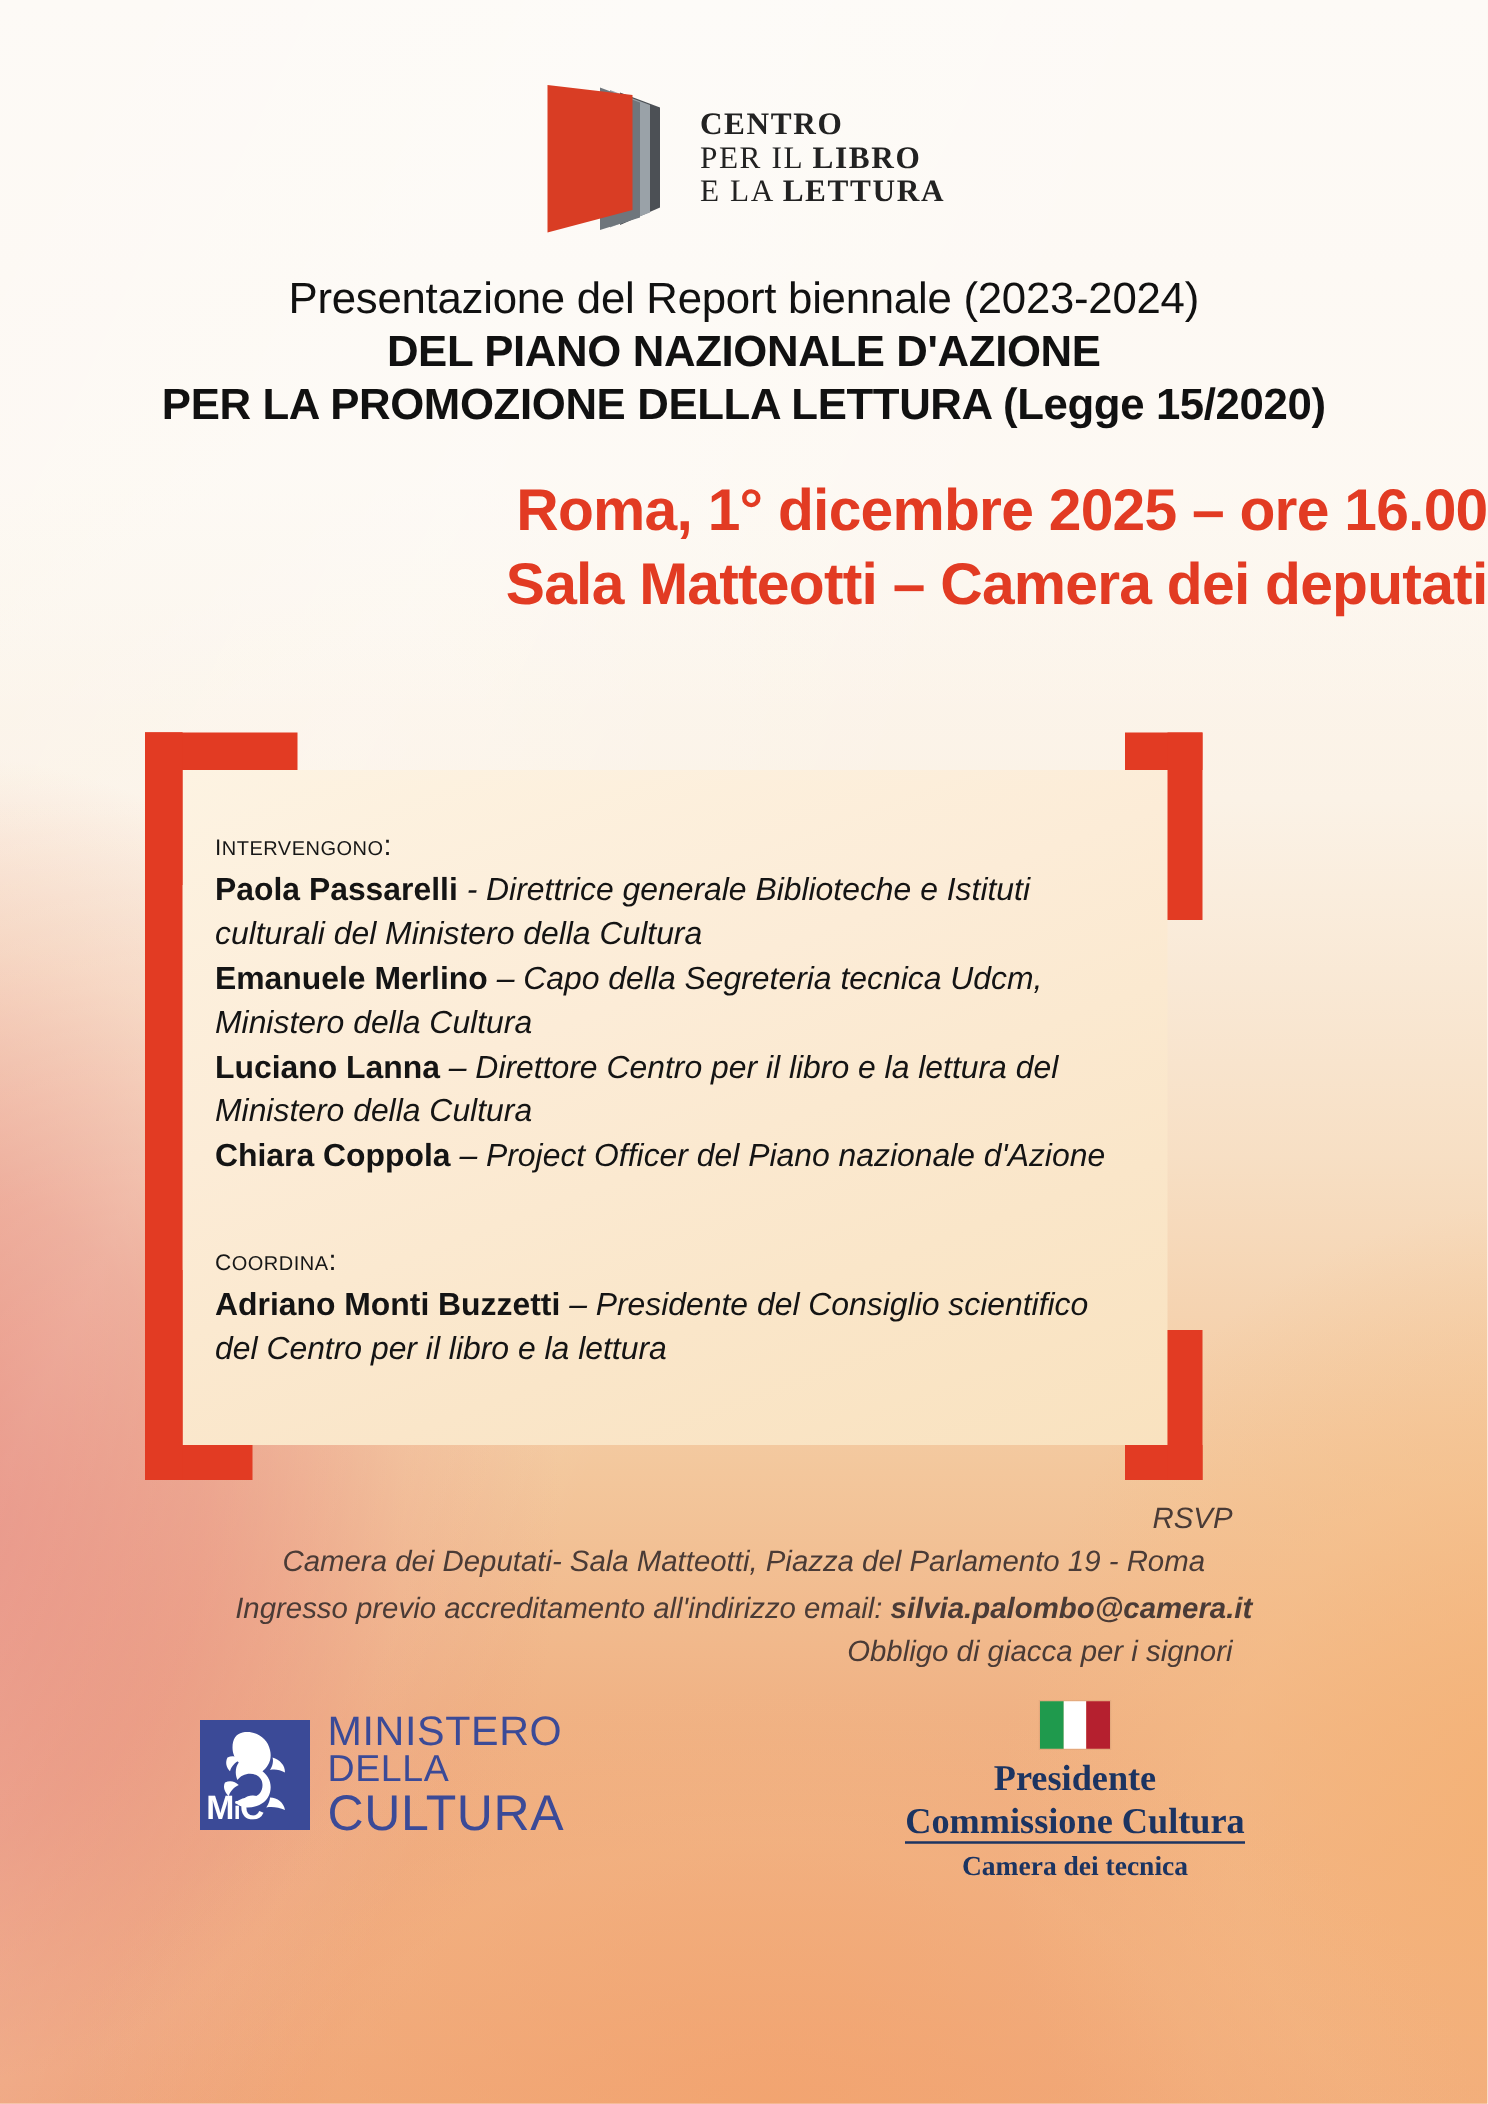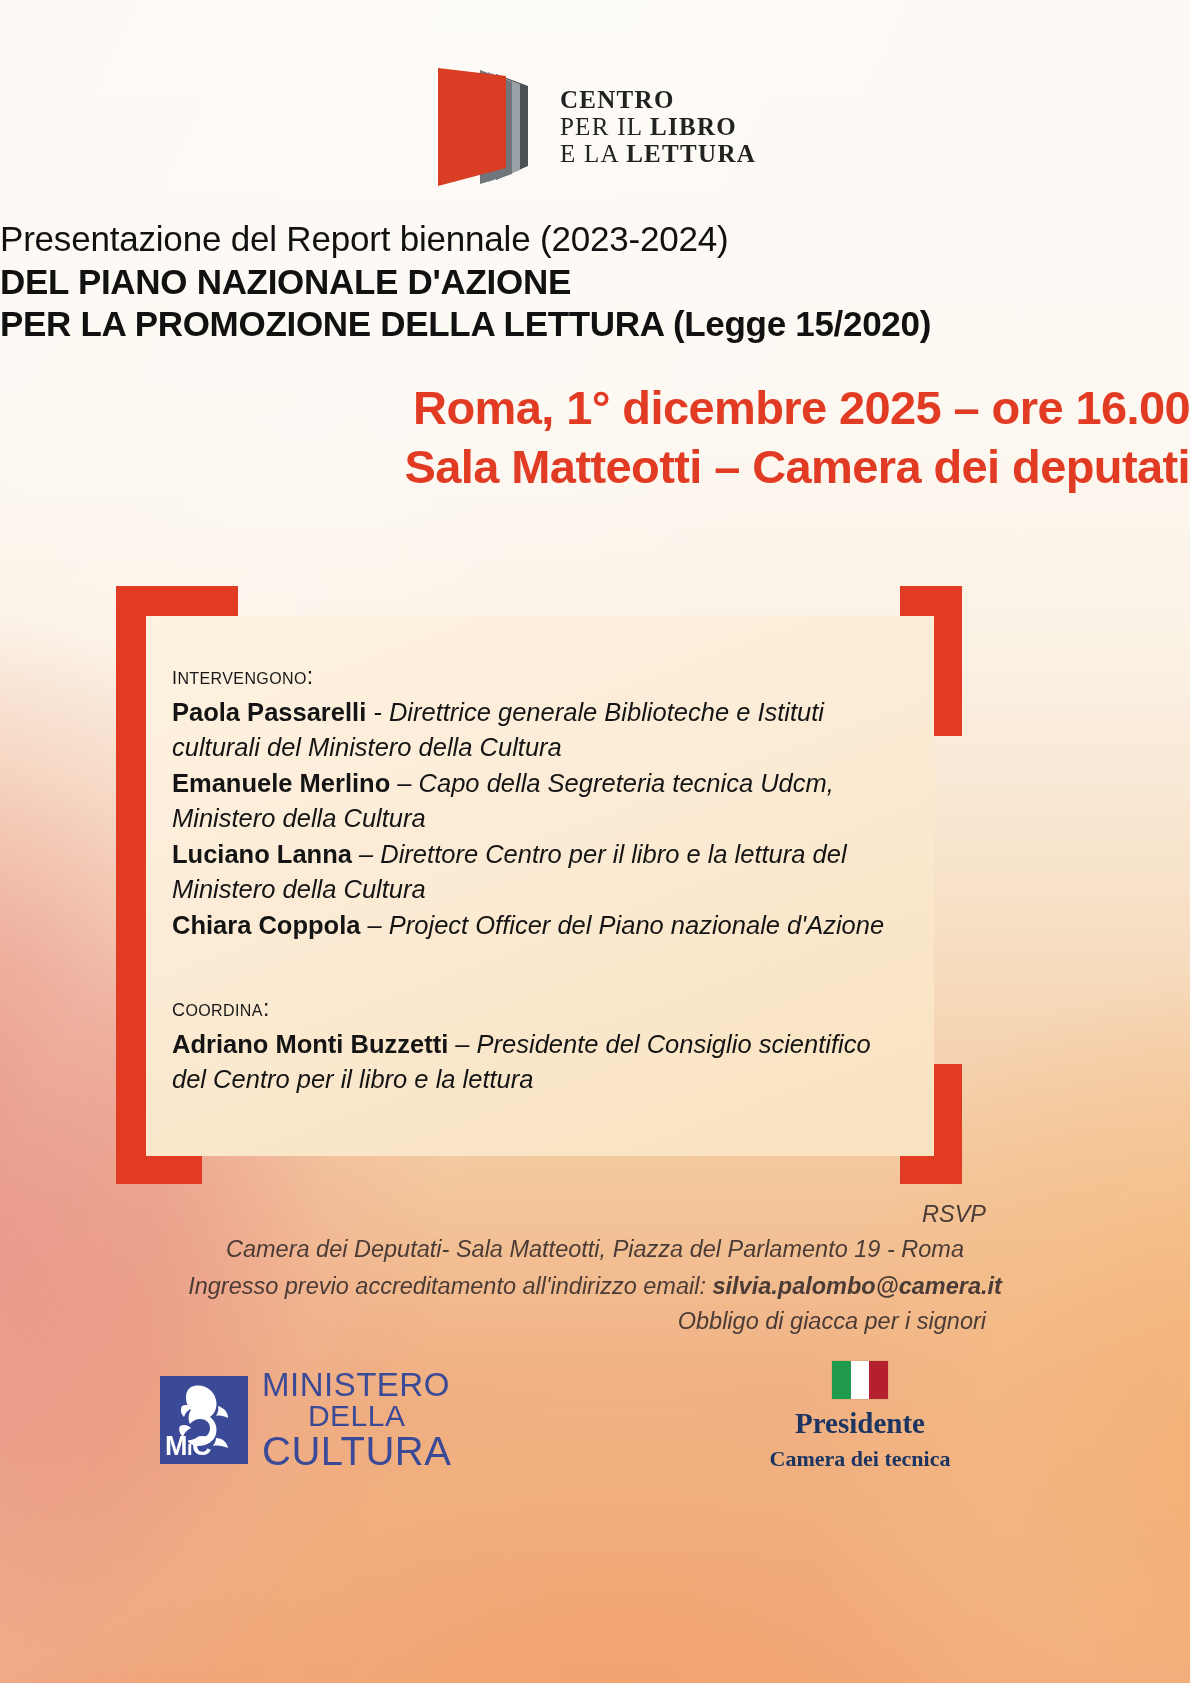--- a/index.html
+++ b/index.html
@@ -38,21 +38,21 @@
   .cepell-txt{padding-top:24px;}
   .cepell-txt div{
     font-family:"Liberation Serif", serif;
     font-size:25px;letter-spacing:1.3px;color:#222222;line-height:1.08;white-space:nowrap;
   }
   .cepell-txt .l1{font-weight:bold;}
   .cepell-txt .l2 b, .cepell-txt .l3 b{font-weight:bold;}
   .cepell-txt .l2 span, .cepell-txt .l3 span{font-weight:normal;}
 
   
-  .titles{position:absolute;left:0;right:0;top:218px;}
+  .titles{position:absolute;left:0;right:0;top:218px;text-align:center;}
   .t-line1{
     font-family:"Liberation Sans", sans-serif;
     font-size:35px;color:#111111;font-weight:normal;letter-spacing:-.2px;line-height:1.22;
   }
   .t-line2,.t-line3{
     font-family:"Liberation Sans", sans-serif;
     font-size:35px;color:#111111;font-weight:bold;letter-spacing:-.3px;line-height:1.22;
   }
   .subtitle{position:absolute;left:0;right:0;top:378px;text-align:right;}
   .s-line{
@@ -110,21 +110,21 @@
   .mic-word{
     position:absolute;left:5px;bottom:2px;color:#ffffff;font-weight:bold;
     font-family:"Liberation Sans", sans-serif;font-size:27px;letter-spacing:-.5px;z-index:3;
   }
   .mic-word i{font-style:normal;font-size:20px;}
   .mic-text{line-height:1.0;}
   .mic-text div{
     font-family:"Liberation Sans", sans-serif;color:#3b4a97;letter-spacing:.5px;
   }
   .mic-text .m1{font-size:33px;}
-  .mic-text .m2{font-size:30px;text-align:center;}
+  .mic-text .m2{font-size:30px;}
   .mic-text .m3{font-size:40px;}
 
   .pres{position:absolute;left:690px;top:1360px;width:340px;text-align:center;}
   .flag{width:56px;height:38px;margin:0 auto 6px auto;display:flex;border:1px solid rgba(0,0,0,.05);}
   .flag i{display:block;flex:1 1 0;height:100%;}
   .flag .g{background:#1f9a4d;}
   .flag .w{background:#ffffff;}
   .flag .r{background:#b5202f;}
   .pres div.p1{
     font-family:"Liberation Serif", serif;font-weight:bold;font-size:29px;color:#1c3461;line-height:1.18;
@@ -248,14 +248,15 @@
   </div>
 </div>
 
 <div class="pres">
   <div class="flag">
     <i class="g"></i>
     <i class="w"></i>
     <i class="r"></i>
   </div>
   <div class="p1">Presidente</div>
+  <div class="p2"><u>Commissione Cultura</u></div>
   <div class="p3">Camera dei tecnica</div>
 </div>
 
 </body></html>

